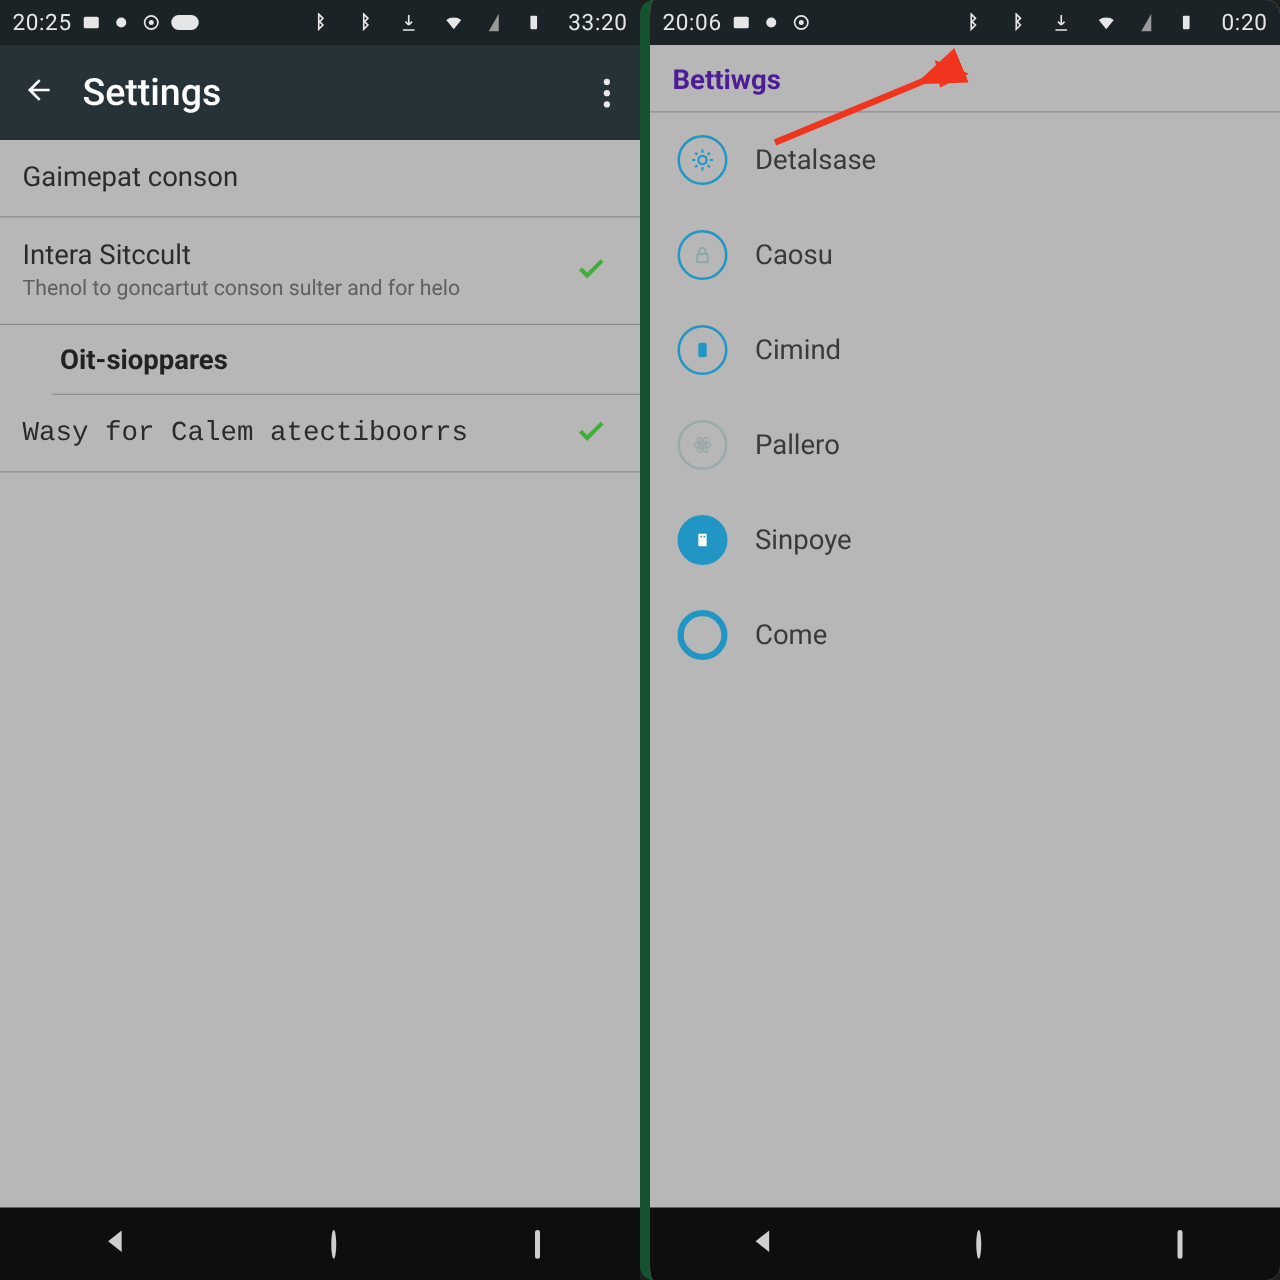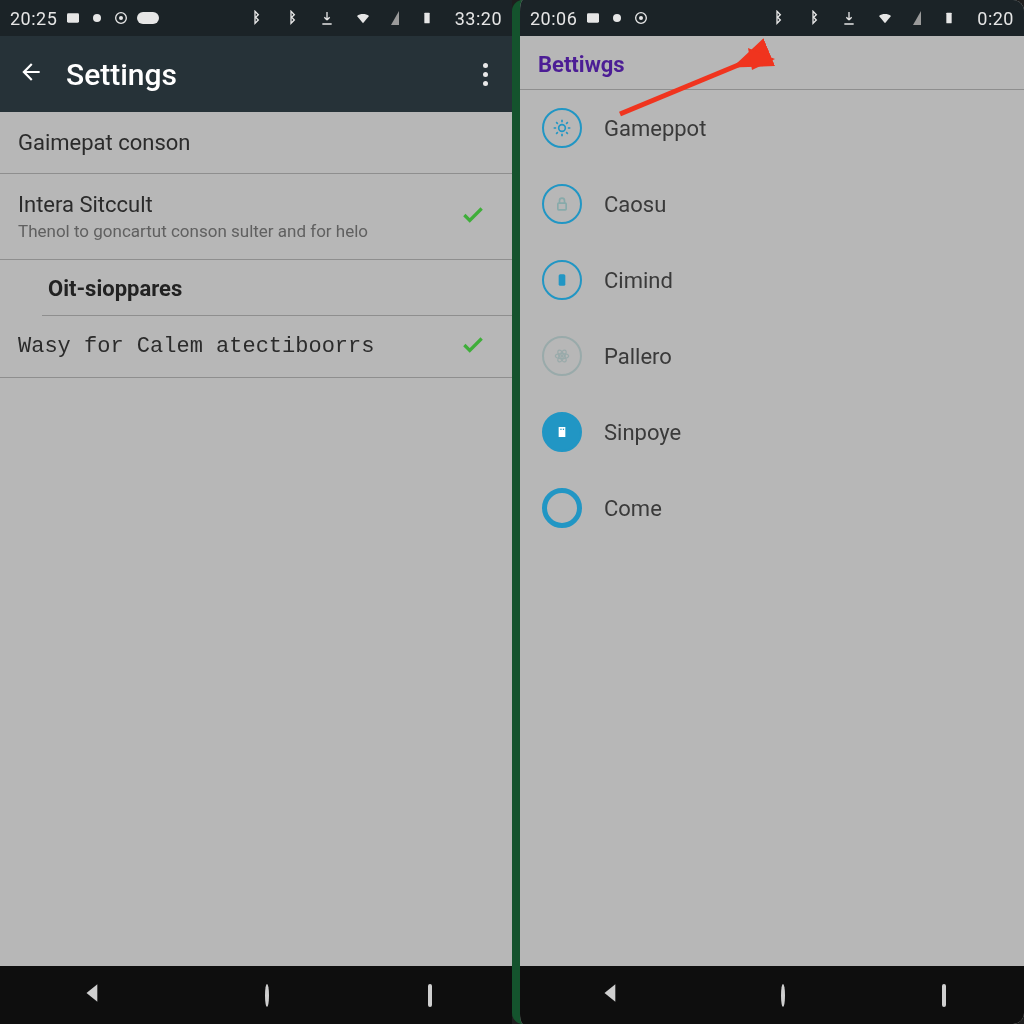--- a/index.html
+++ b/index.html
@@ -226,21 +226,21 @@
         </svg>
       </div>
 
       <div class="r-item">
         <span class="circ">
             <svg viewBox="0 0 24 24">
               <circle cx="12" cy="12" r="4" fill="none" stroke="#2196c4" stroke-width="2"></circle>
               <path d="M12 2v3M12 19v3M2 12h3M19 12h3M5 5l2 2M17 17l2 2M19 5l-2 2M5 19l2-2" stroke="#2196c4" stroke-width="2"></path>
             </svg>
           </span>
-        <span class="label">Gameppot</span>
+        <span class="label">Detalsase</span>
       </div>
       <div class="r-item">
         <span class="circ">
             <svg viewBox="0 0 24 24">
               <rect x="7" y="11" width="10" height="8" rx="1" fill="none" stroke="#8aa" stroke-width="2"></rect>
               <path d="M9 11V8a3 3 0 016 0v3" fill="none" stroke="#8aa" stroke-width="2"></path>
             </svg>
           </span>
         <span class="label">Caosu</span>
       </div>

